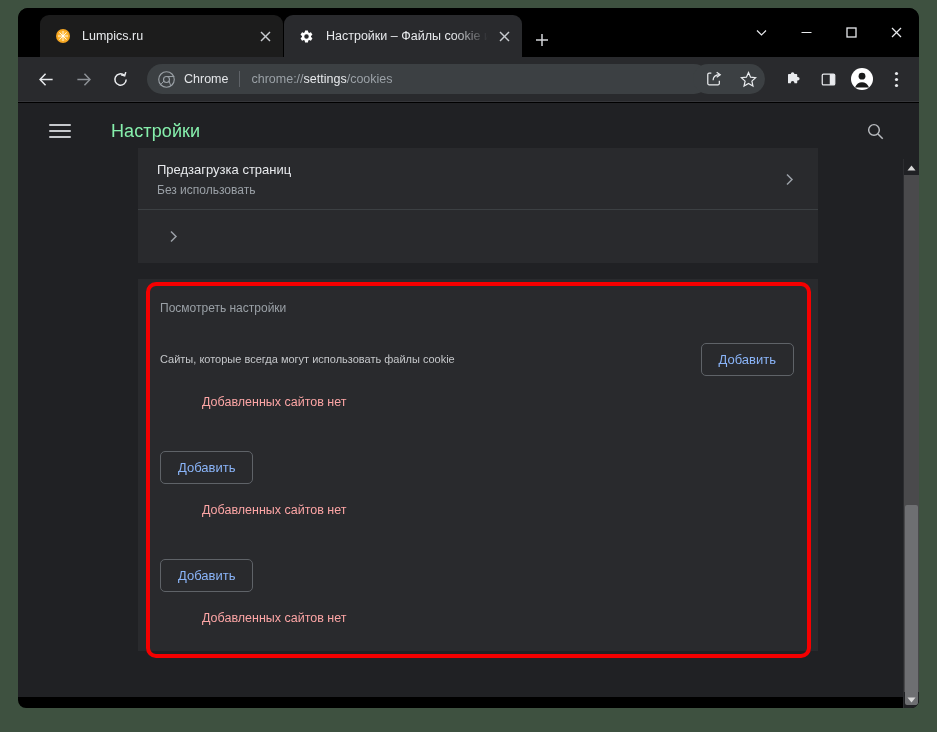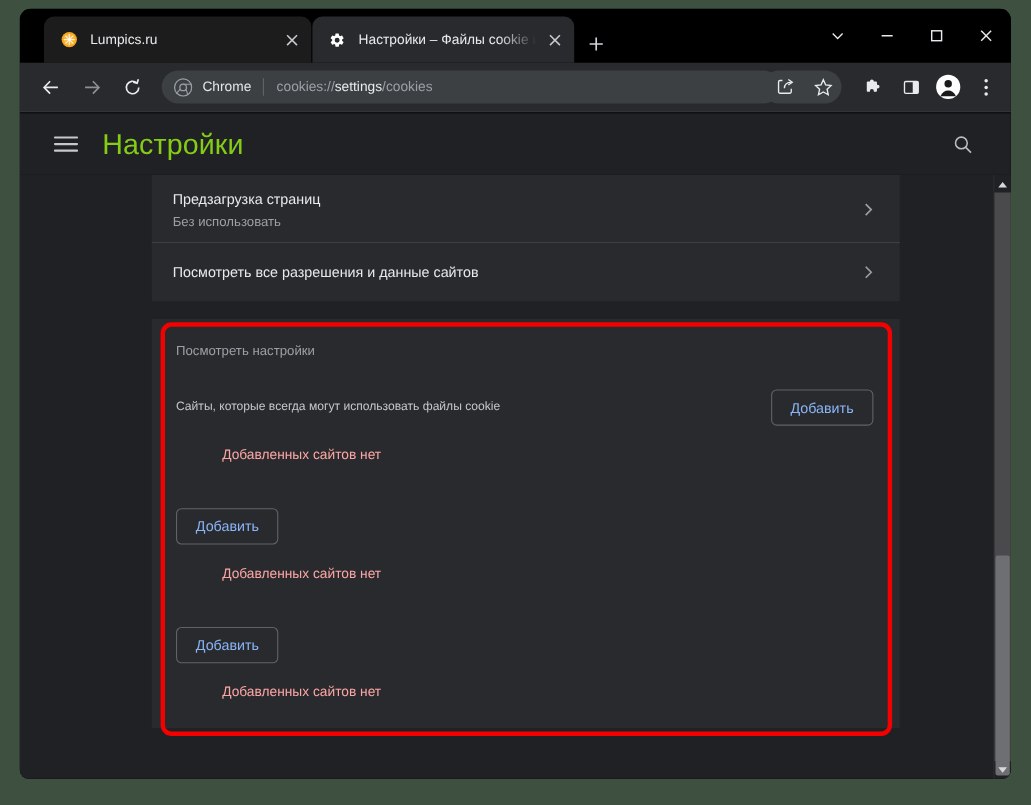--- a/index.html
+++ b/index.html
@@ -170,36 +170,36 @@
     width: 22px; height: 22px;
     margin-left: 31px;
     display: flex; flex-direction: column; justify-content: space-between;
     padding: 4px 0;
   }
   #hamburger span {
     display: block; height: 2px; width: 22px;
     background: #c6c8cc; border-radius: 1px;
   }
   #settings-title {
-    margin-left: 22px;
-    font-size: 26px;
-    color: #84cc16;
+    margin-left: 40px;
+    font-size: 18px;
+    color: #86efac;
     font-weight: 400;
     letter-spacing: .1px;
   }
   #settings-search {
     margin-left: auto; margin-right: 31px;
     width: 26px; height: 26px;
     display: flex; align-items: center; justify-content: center;
     color: #b9bcc0;
   }
 
   
   #content {
-    position: absolute; left: 0; top: 151px;
+    position: absolute; left: 0; top: 140px;
     width: 901px; height: 549px;
     background: #202124;
     overflow: hidden;
   }
   #content-inner {
     position: absolute; left: 120px; top: 0;
     width: 680px;
   }
 
   .card {
@@ -422,21 +422,21 @@
           <svg width="17" height="17" viewBox="0 0 24 24">
             <circle cx="12" cy="12" r="11" fill="none" stroke="#9aa0a6" stroke-width="1.6"></circle>
             <circle cx="12" cy="12" r="4.2" fill="none" stroke="#9aa0a6" stroke-width="1.6"></circle>
             <line x1="12" y1="7.8" x2="23" y2="7.8" stroke="#9aa0a6" stroke-width="1.4"></line>
             <line x1="8.4" y1="14.1" x2="3" y2="20" stroke="#9aa0a6" stroke-width="1.4"></line>
             <line x1="15.6" y1="14.1" x2="18" y2="21" stroke="#9aa0a6" stroke-width="1.4"></line>
           </svg>
         </span>
         <span id="omni-chrome-label">Chrome</span>
         <span id="omni-divider"></span>
-        <span id="omni-url"><span>cookies://</span><b>settings</b><span>/cookies</span></span>
+        <span id="omni-url"><span>chrome://</span><b>settings</b><span>/cookies</span></span>
       </div>
 
       <div id="tb-right">
         <div id="share-star-group">
           <div class="tb-icon">
             <svg width="16" height="16" viewBox="0 0 18 18">
               <path d="M6 2.5H3.5A1.5 1.5 0 0 0 2 4v10a1.5 1.5 0 0 0 1.5 1.5h10A1.5 1.5 0 0 0 15 14v-3" fill="none" stroke="currentColor" stroke-width="1.4"></path>
               <path d="M8 10.5c0-4 3-6.2 7.2-6.4" fill="none" stroke="currentColor" stroke-width="1.4"></path>
               <polyline points="12,1.4 16,4.2 12,7" fill="none" stroke="currentColor" stroke-width="1.4"></polyline>
             </svg>
@@ -500,23 +500,20 @@
               <div class="row-sub">Без использовать</div>
             </div>
             <div class="chevron">
               <svg width="9" height="13" viewBox="0 0 9 13">
                 <polyline points="2,1.5 7,6.5 2,11.5" fill="none" stroke="currentColor" stroke-width="1.5"></polyline>
               </svg>
             </div>
           </div>
 
           <div class="row row-divider" id="row-perms">
-            <div class="row-text">
-              <div class="row-title">Посмотреть все разрешения и данные сайтов</div>
-            </div>
             <div class="chevron">
               <svg width="9" height="13" viewBox="0 0 9 13">
                 <polyline points="2,1.5 7,6.5 2,11.5" fill="none" stroke="currentColor" stroke-width="1.5"></polyline>
               </svg>
             </div>
           </div>
         </div>
 
         <div id="special-wrap">
           <div id="redbox"></div>

